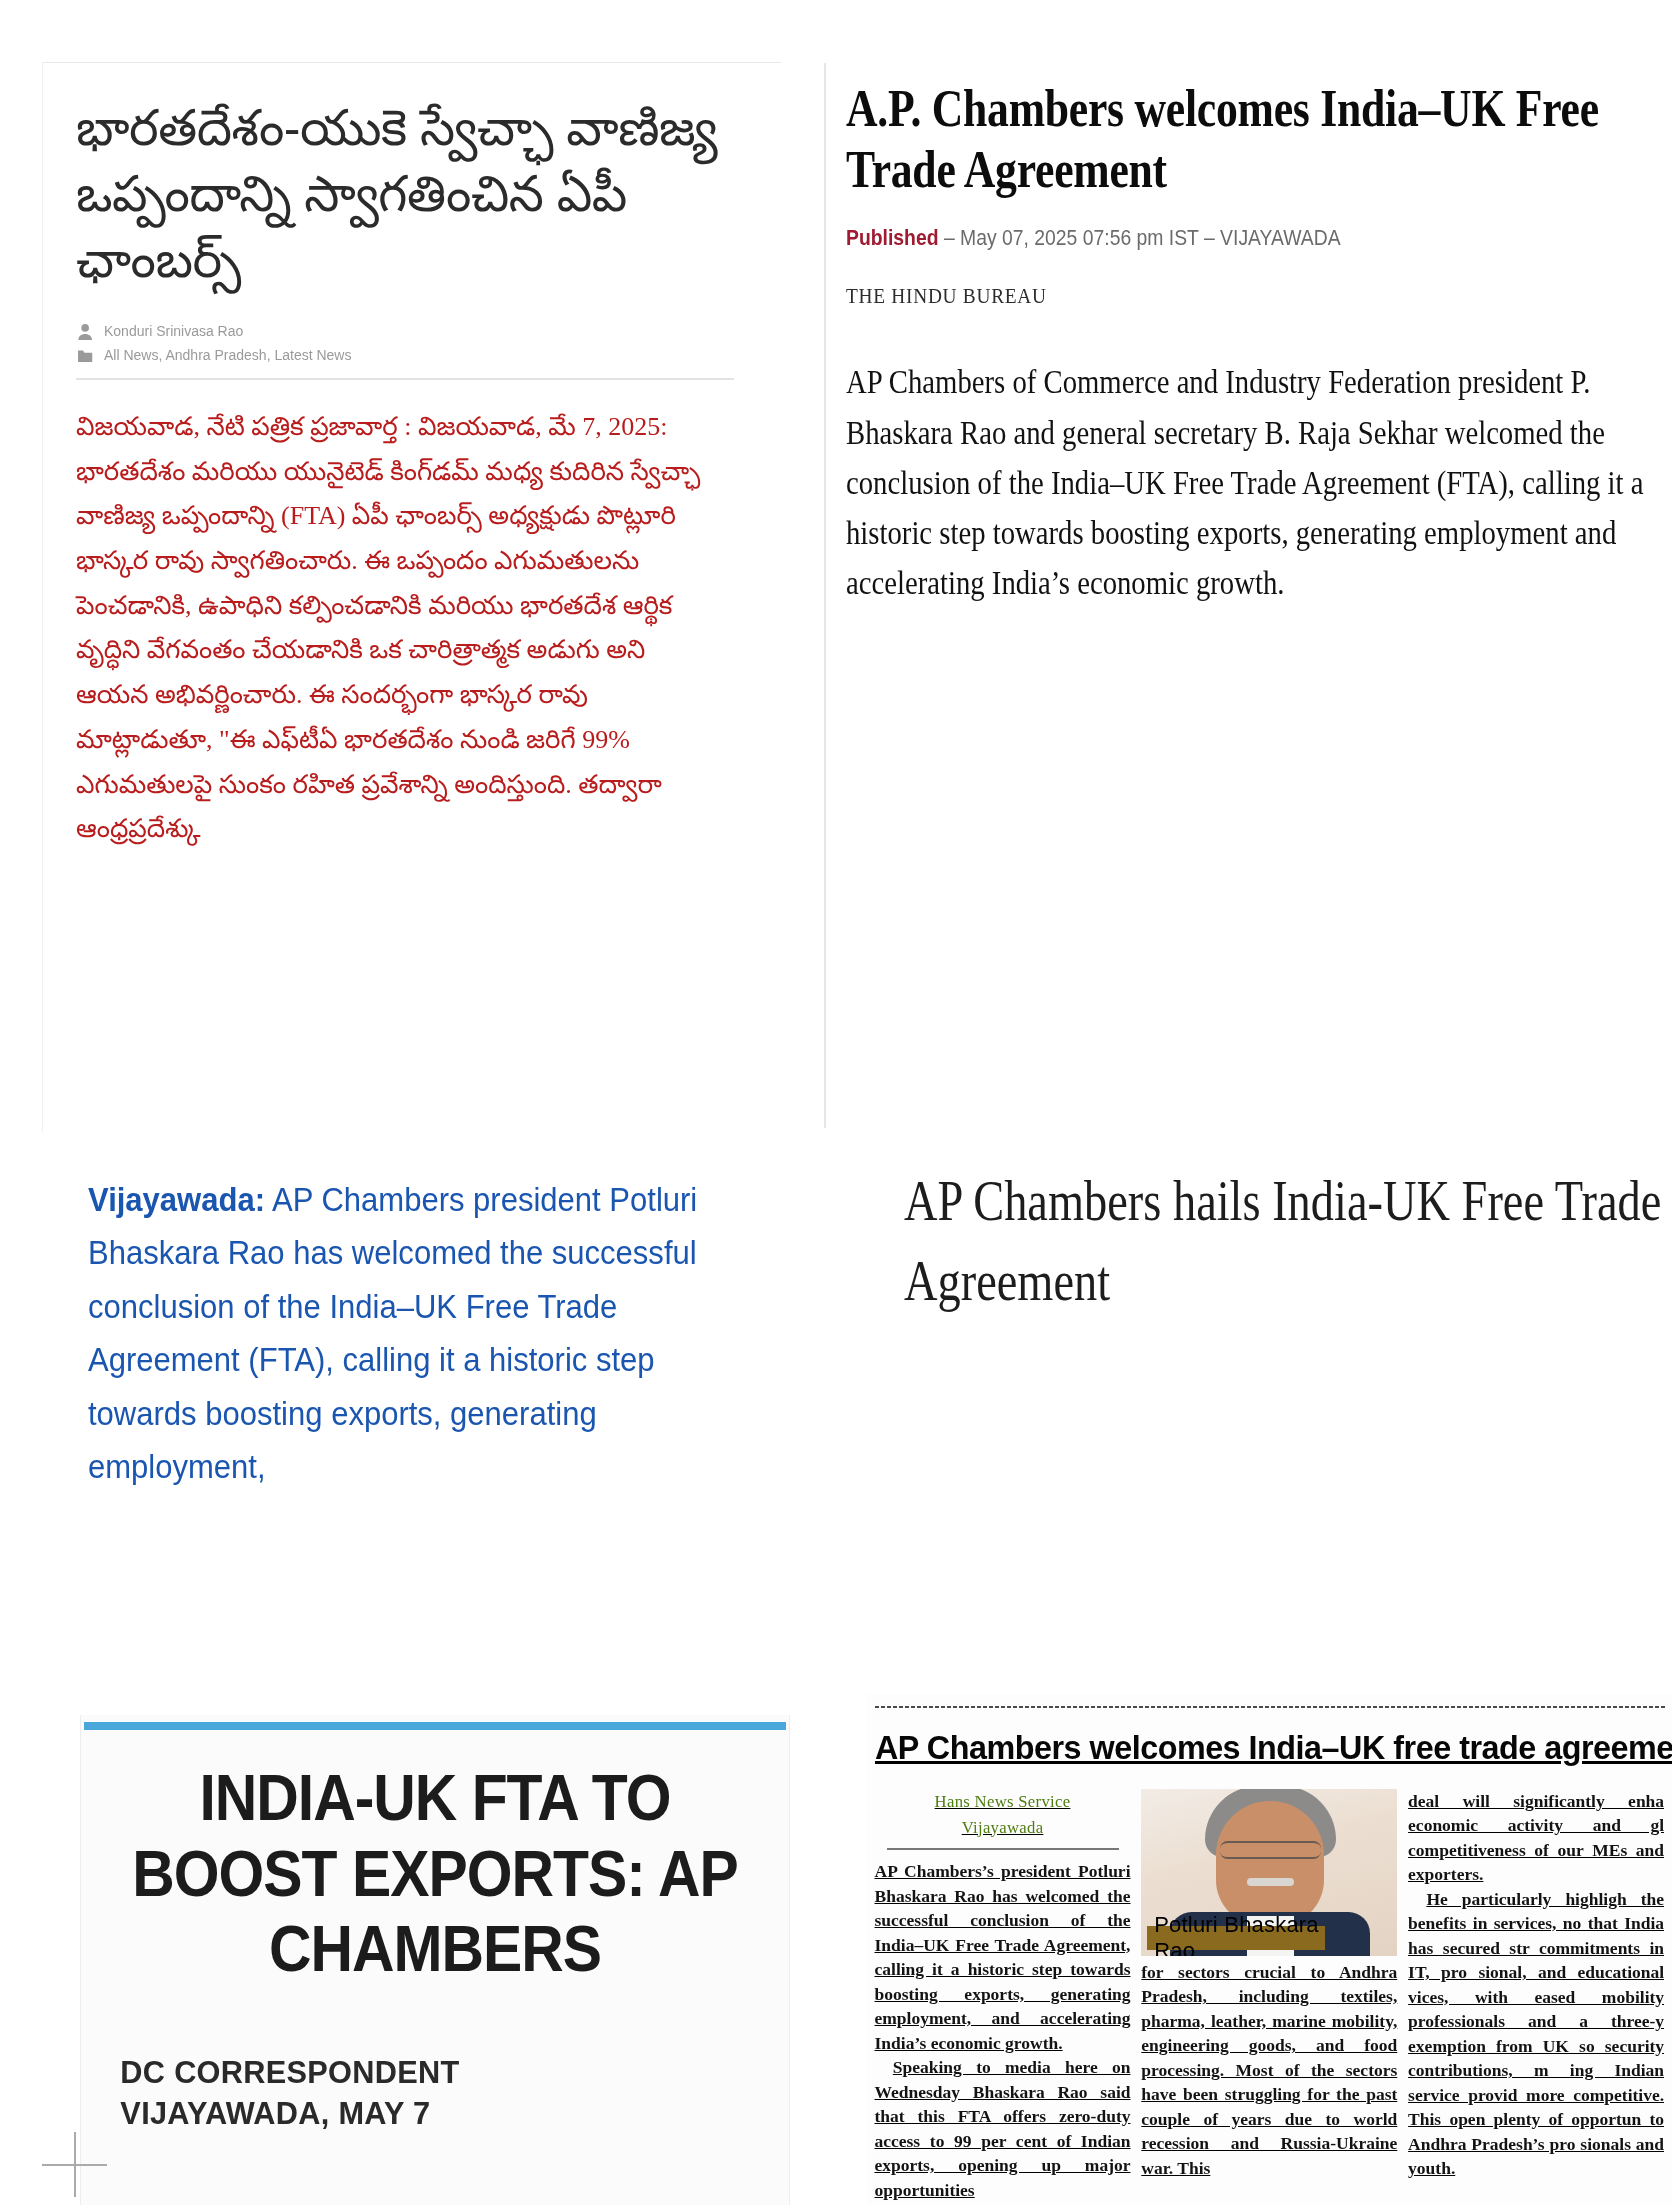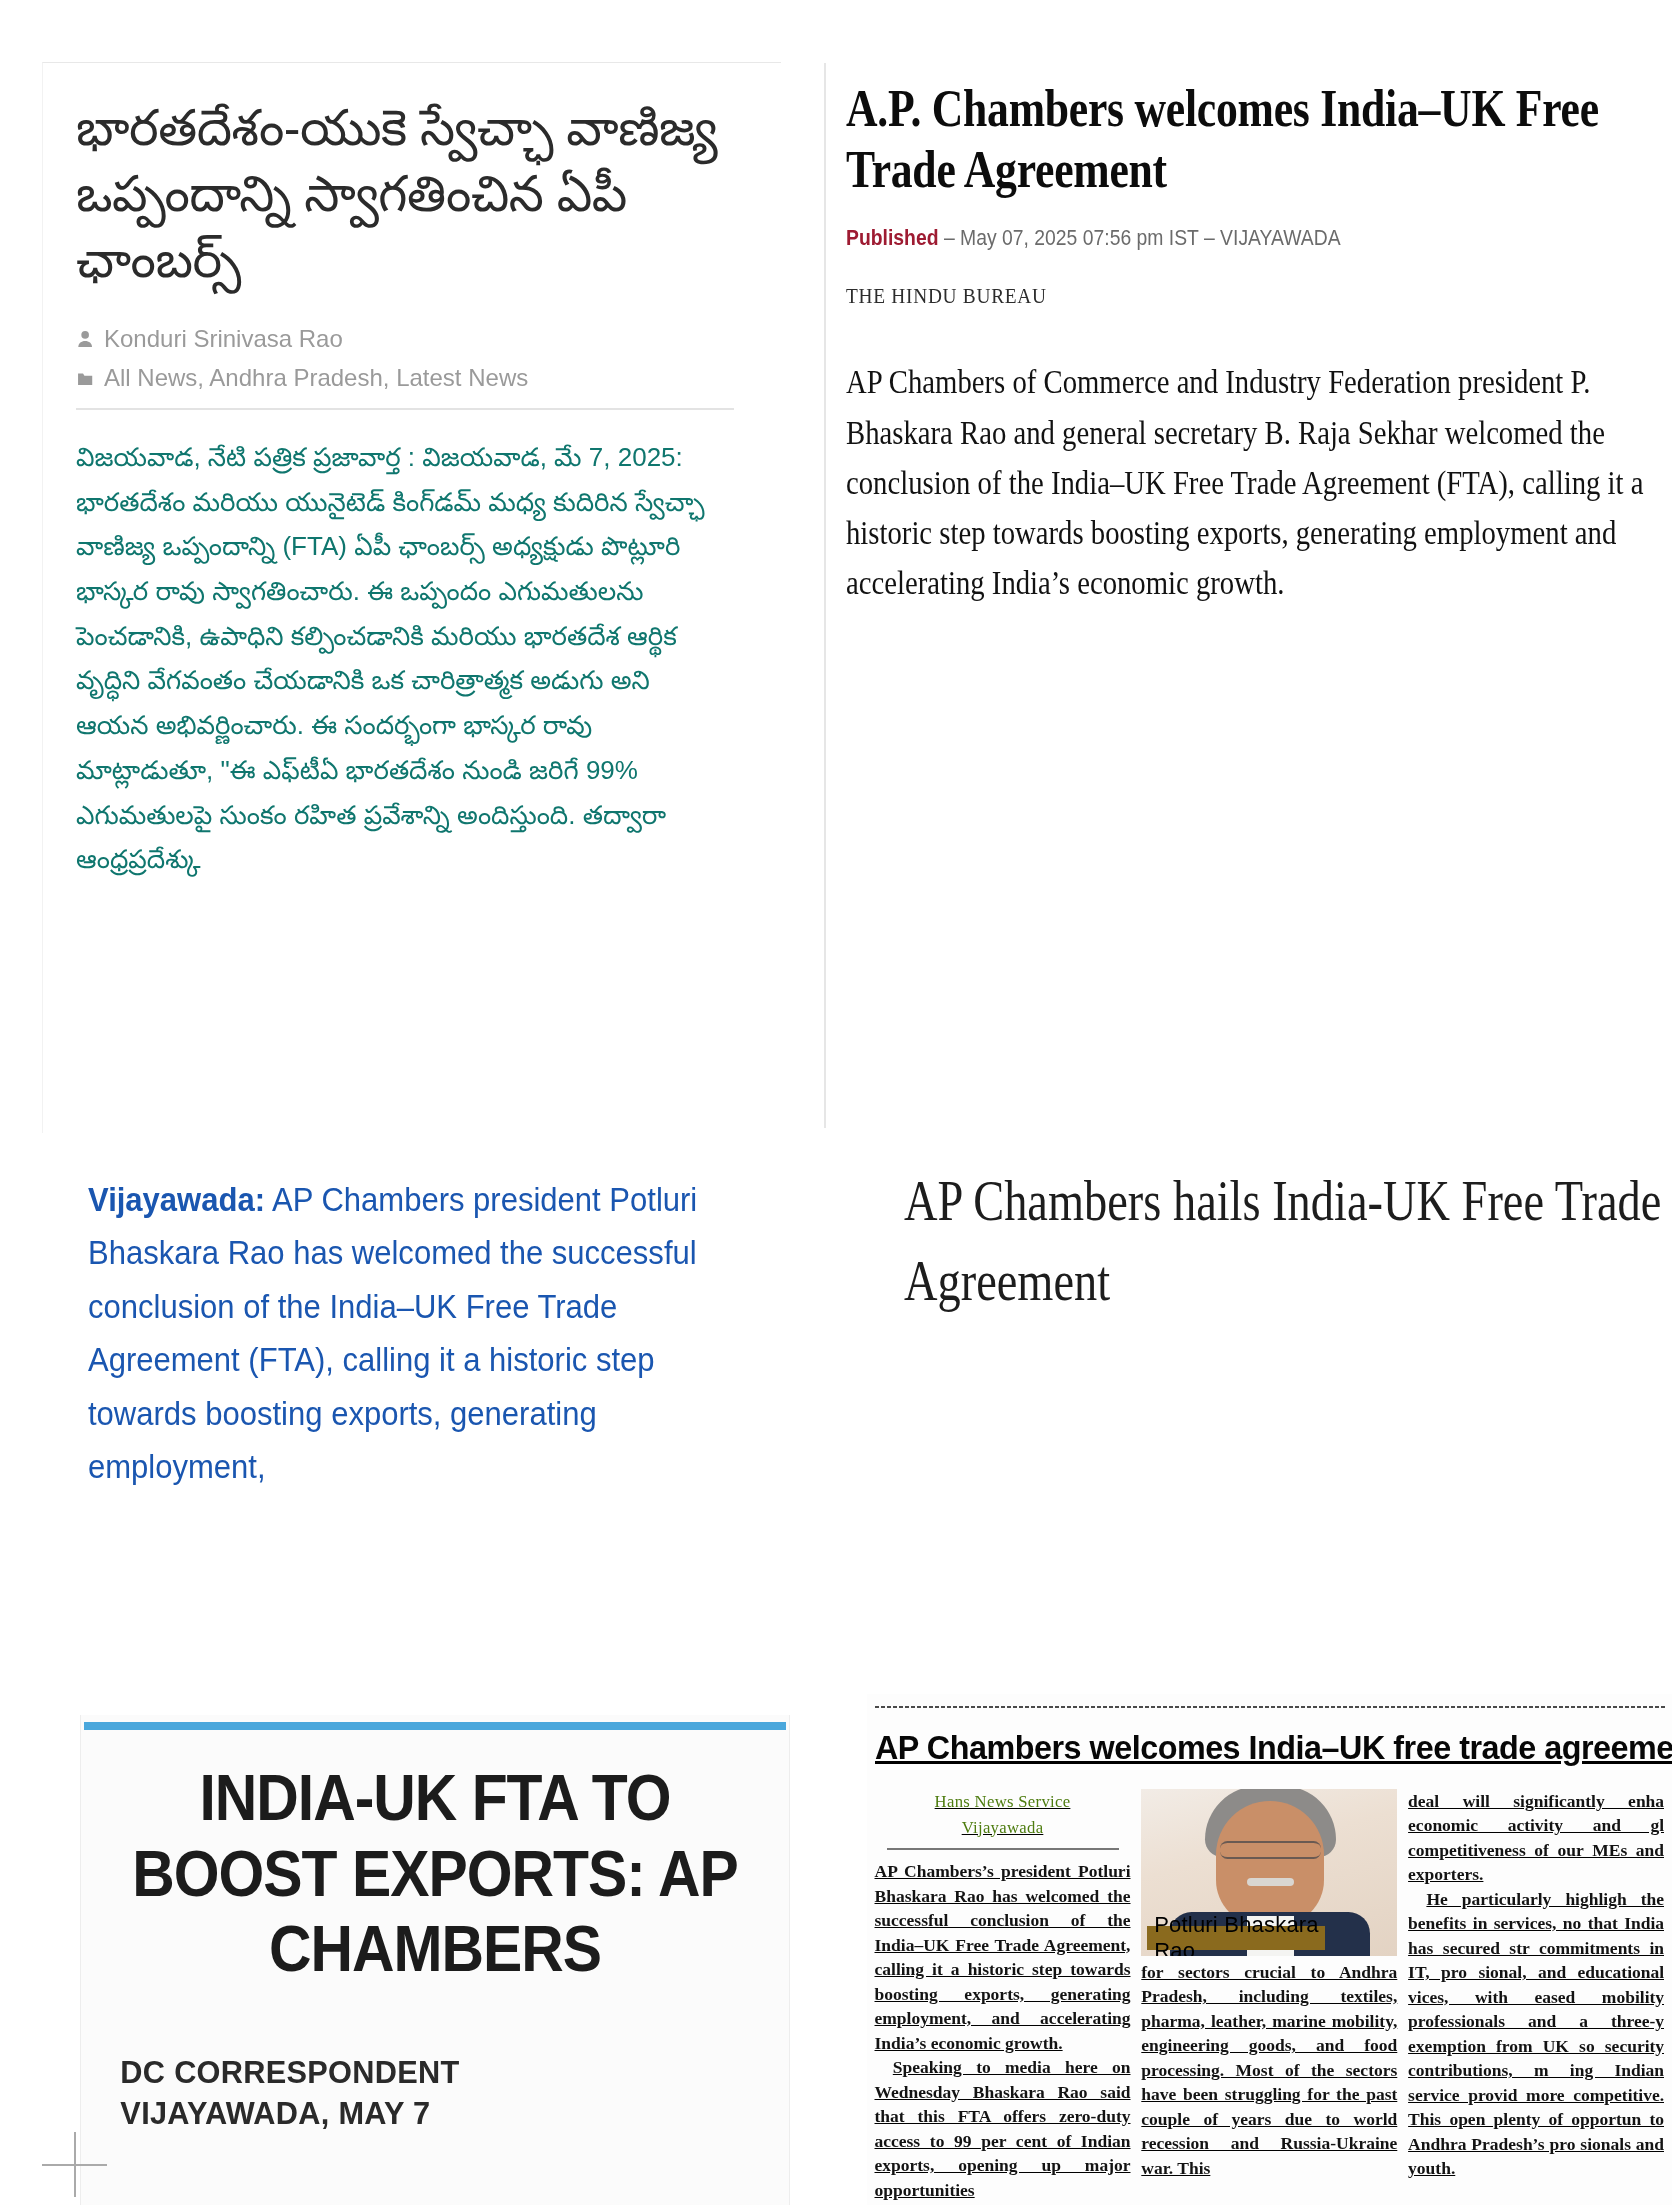--- a/index.html
+++ b/index.html
@@ -32,34 +32,34 @@
     font-family: "Liberation Sans", sans-serif;
     font-size: 50px;
     line-height: 1.32;
     color: #2b2b2b;
     letter-spacing: -0.5px;
     font-weight: 400;
   }
   #panel-tl .meta-rows { margin-top: 28px; }
   #panel-tl .meta-row {
     display: flex; align-items: center;
-    font-size: 24px; color: #9a9a9a; line-height: 1.5;
+    font-size: 14px; color: #9a9a9a; line-height: 1.5;
     margin-bottom: 3.2px;
   }
   #panel-tl .meta-row .mi { width: 28px; display:inline-block; }
   #panel-tl .meta-row svg { display:block; }
   #panel-tl .rule {
     margin-top: 12px; margin-bottom: 25px;
     height: 1.6px; background: #e3e3e3; width: 658px;
   }
   #panel-tl .te-body {
-    font-family: Liberation Sans, sans-serif;
+    font-family: Liberation Serif, serif;
     font-size: 26px;
     line-height: 1.72;
-    color: #0f766e;
+    color: #b91c1c;
     width: 641px;
   }
 
   
   #panel-tr {
     left: 846px; top: 16px; width: 818px; height: 1071px;
     padding: 16px 65px 0 0;
   }
   #panel-tr .th-headline {
     font-family: "Liberation Serif", serif;

